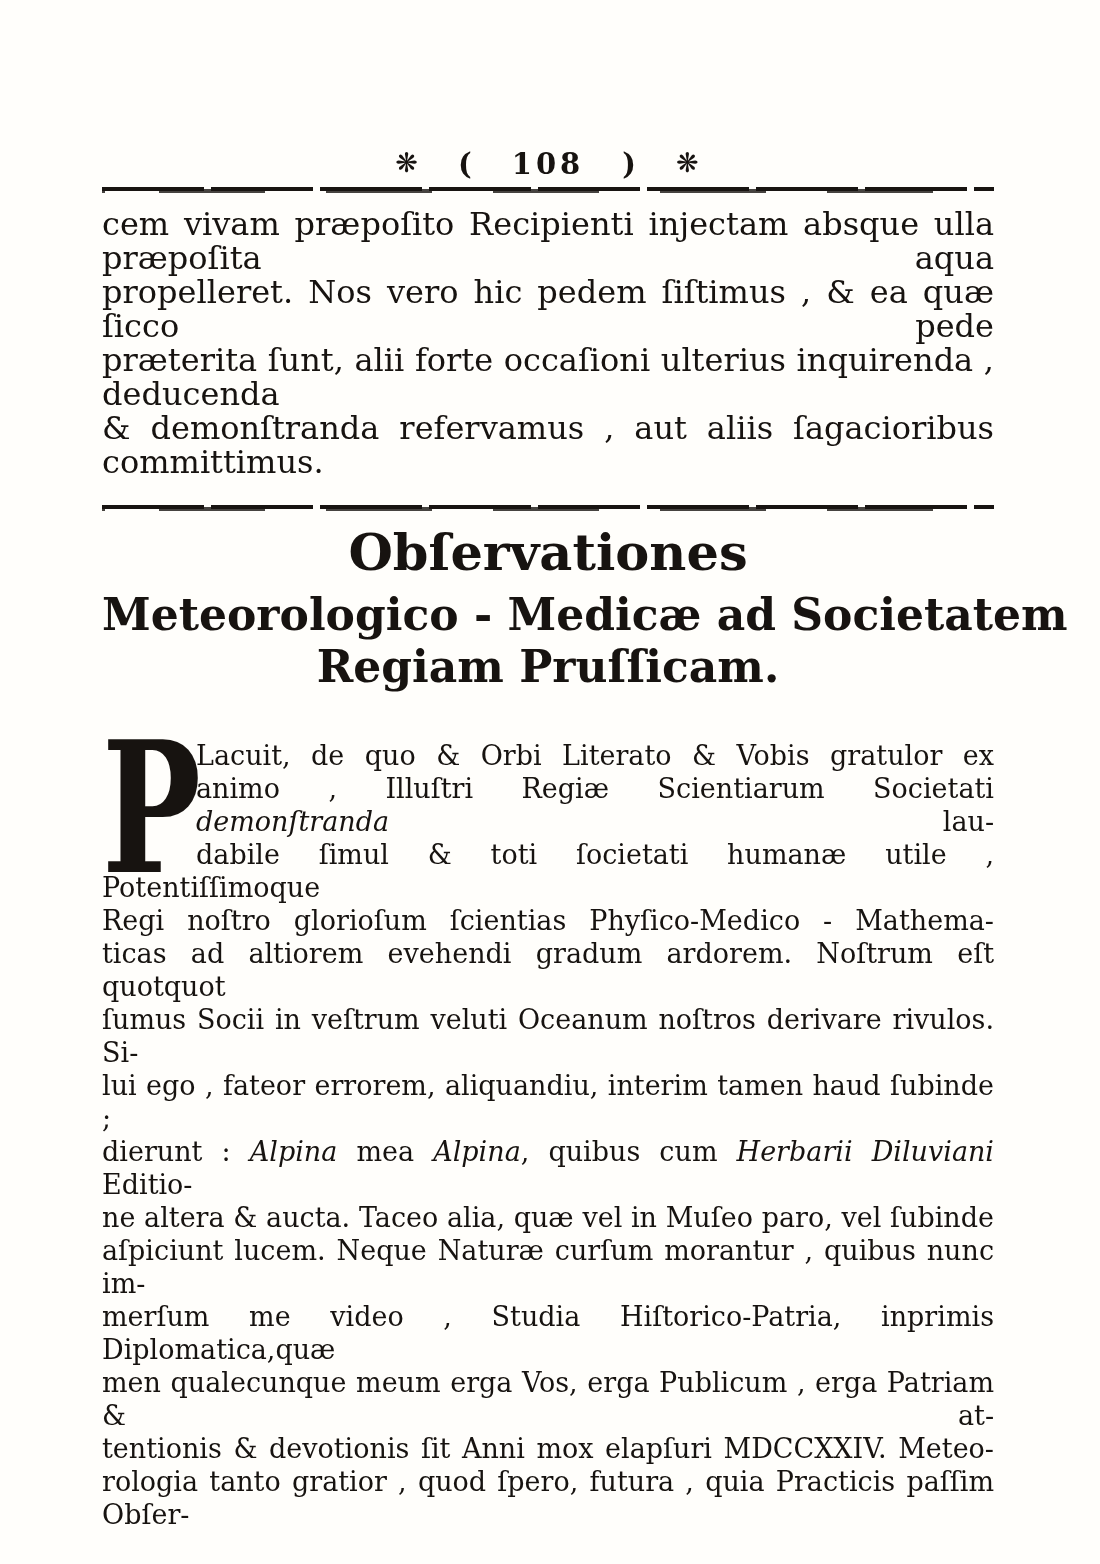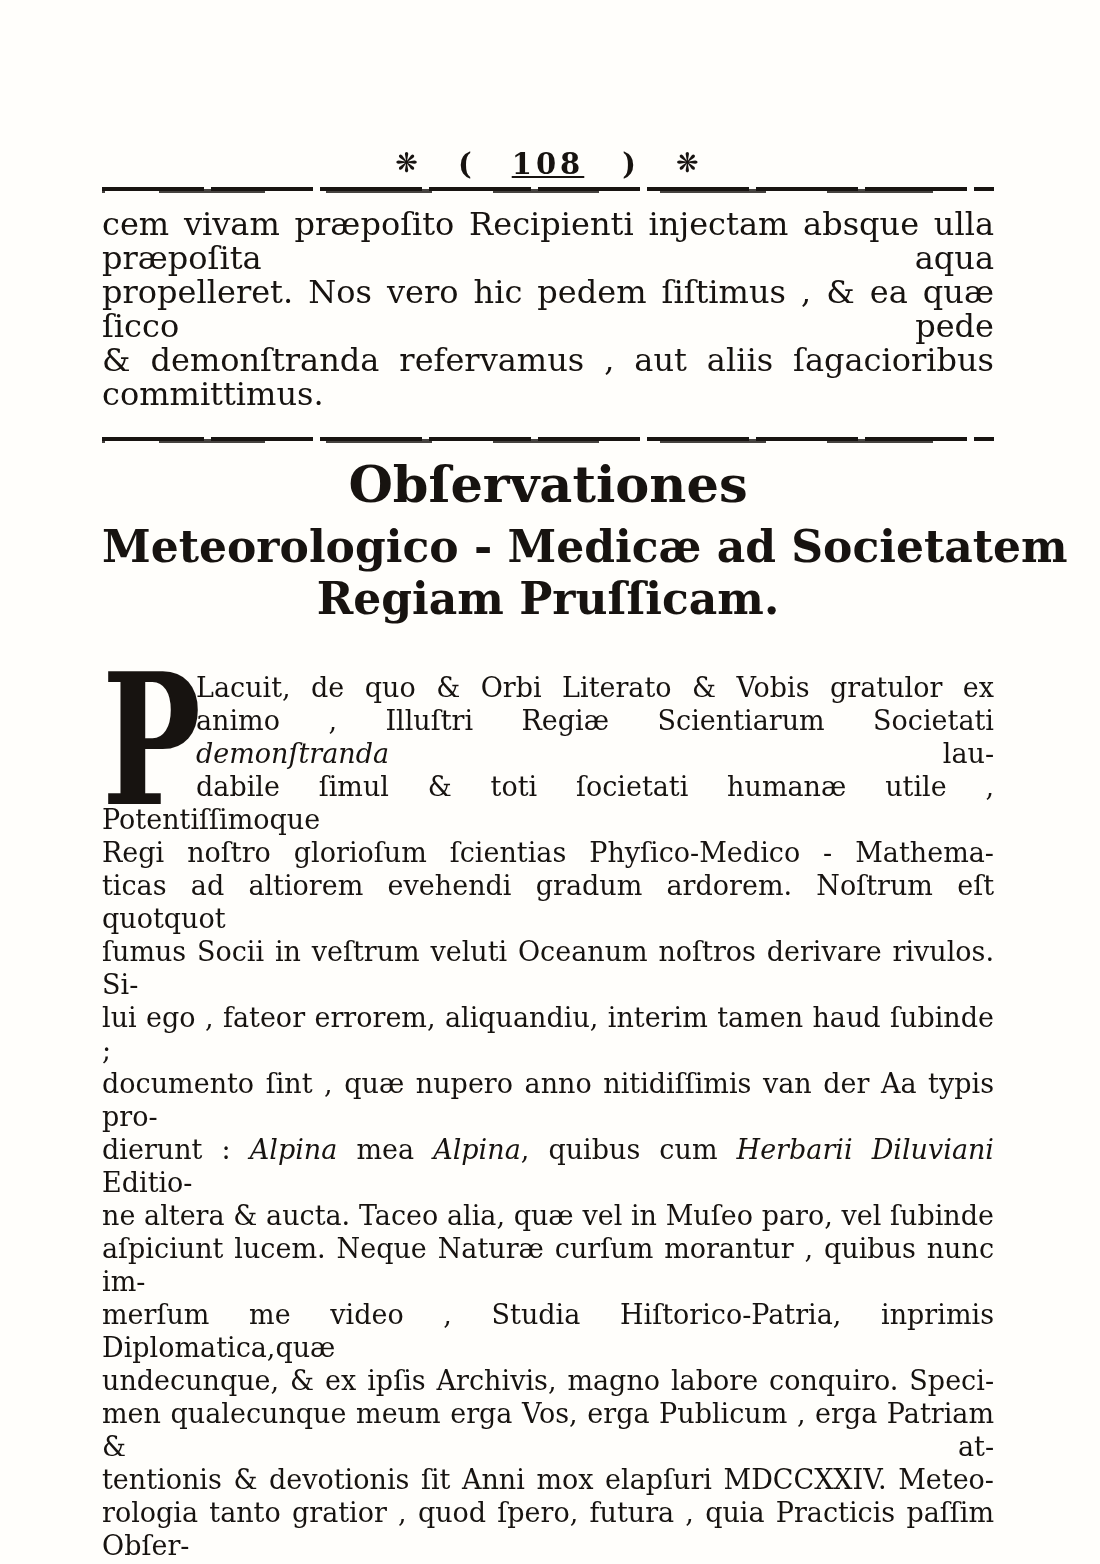--- a/index.html
+++ b/index.html
@@ -29,21 +29,21 @@
     font-weight: bold;
     line-height: 36px;
     letter-spacing: 2px;
   }
   .fleuron {
     font-family: "DejaVu Sans", sans-serif;
     font-size: 27px;
     font-weight: normal;
     transform: translateY(-1px);
   }
-  .pagenum { letter-spacing: 4px; text-decoration: underline; }
+  .pagenum { letter-spacing: 4px; }
 
   
   .rule {
     height: 7px;
     margin-top: 5px;
     background:
       repeating-linear-gradient(90deg,
         #181411 0px, #181411 102px,
         transparent 102px, transparent 109px),
       repeating-linear-gradient(90deg,
@@ -126,20 +126,21 @@
       <span class="pagenum">108</span>
       <span>)</span>
       <span class="fleuron">❋</span>
     </div>
 
     <div class="rule r1"></div>
 
     <div class="intro">
         <div class="jline"><span>cem vivam præpoſito Recipienti injectam absque ulla præpoſita aqua</span></div>
         <div class="jline"><span>propelleret.  Nos vero hic pedem ſiſtimus , &amp; ea quæ ſicco pede</span></div>
+        <div class="jline"><span>præterita ſunt, alii forte occaſioni ulterius inquirenda , deducenda</span></div>
         <div class="jline short"><span>&amp; demonſtranda refervamus ,  aut aliis ſagacioribus committimus.</span></div>
       </div>
 
     <div class="rule r2"></div>
 
     <div class="title-block">
       <div class="t-work">Obſervationes</div>
       <div class="t-sub">Meteorologico - Medicæ ad Societatem</div>
       <div class="t-sub t-sub2">Regiam Pruſſicam.</div>
     </div>
@@ -147,26 +148,24 @@
     <div class="body-para">
       <span class="dropcap">P</span>
       <div>
           <div class="jline"><span>Lacuit, de quo &amp; Orbi Literato &amp; Vobis gratulor ex</span></div>
           <div class="jline"><span>animo , Illuſtri Regiæ Scientiarum Societati </span><span class="it">demonſtranda</span><span> lau-</span></div>
           <div class="jline"><span>dabile ſimul &amp; toti ſocietati humanæ utile , Potentiſſimoque</span></div>
           <div class="jline"><span>Regi noſtro glorioſum ſcientias Phyſico-Medico - Mathema-</span></div>
           <div class="jline"><span>ticas ad altiorem evehendi gradum ardorem.  Noſtrum eſt quotquot</span></div>
           <div class="jline"><span>ſumus Socii in veſtrum veluti Oceanum noſtros derivare rivulos.  Si-</span></div>
           <div class="jline"><span>lui ego , fateor errorem, aliquandiu, interim tamen haud ſubinde ;</span></div>
-          <div class="jline"><span>documento ſint , quæ nupero anno nitidiſſimis van der Aa typis pro-</span></div>
           <div class="jline"><span>dierunt : </span><span class="it">Alpina</span><span> mea </span><span class="it">Alpina</span><span>, quibus cum </span><span class="it">Herbarii Diluviani</span><span> Editio-</span></div>
           <div class="jline"><span>ne altera &amp; aucta.  Taceo alia, quæ vel in Muſeo paro, vel ſubinde</span></div>
           <div class="jline"><span>aſpiciunt lucem.  Neque Naturæ curſum morantur , quibus nunc im-</span></div>
           <div class="jline"><span>merſum me video , Studia Hiſtorico-Patria, inprimis Diplomatica,quæ</span></div>
-          <div class="jline"><span>undecunque, &amp; ex ipſis Archivis, magno labore conquiro.  Speci-</span></div>
           <div class="jline"><span>men qualecunque meum erga Vos, erga Publicum , erga Patriam &amp; at-</span></div>
           <div class="jline"><span>tentionis &amp; devotionis ſit Anni mox elapſuri MDCCXXIV.  Meteo-</span></div>
           <div class="jline"><span>rologia tanto gratior , quod ſpero, futura , quia Practicis paſſim Obſer-</span></div>
         </div>
     </div>
 
   </div>
 </div>
 
 </body></html>

